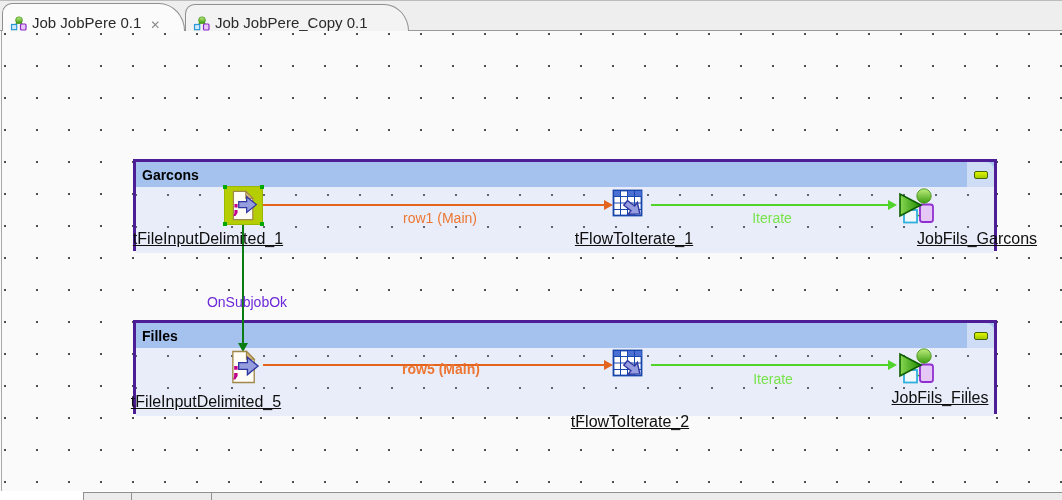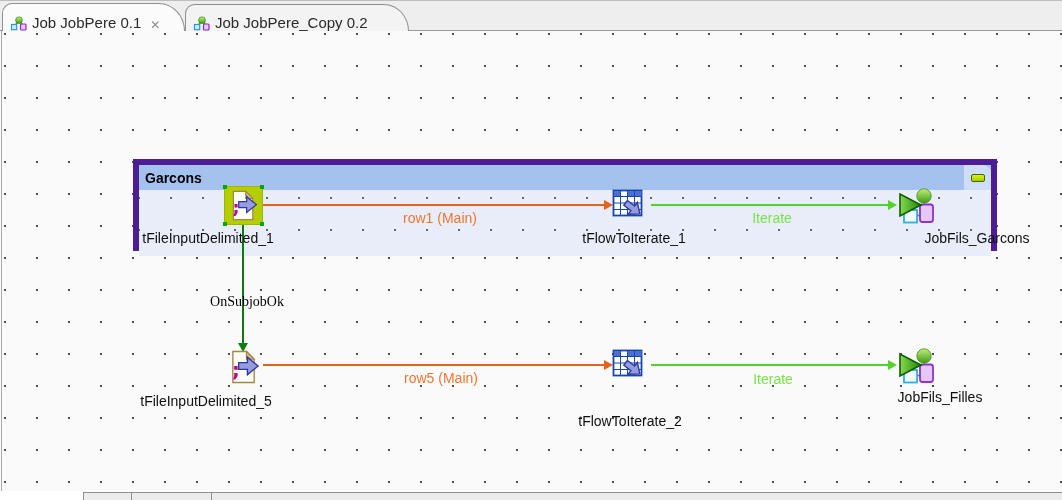--- a/index.html
+++ b/index.html
@@ -19,21 +19,21 @@
   .job-ico{display:inline-flex; width:17px; height:15px; flex:0 0 auto;}
 
   
   .canvas{position:absolute; left:0; top:31px; width:1062px; height:460px; background:#fafafa;
           background-image:radial-gradient(#4d4d4d 1px, rgba(0,0,0,0) 1.4px);
           background-size:32px 32px; background-position:-11px -13px;}
   .canvas-left-border{position:absolute; left:1px; top:31px; height:460px; width:1px; background:#a8a8a8;}
 
   
   .subjob{position:absolute; left:133px; width:864px; box-sizing:border-box;
-          border:6px solid #4c1d95;}
+          border:3px solid #4c1d95;}
   .subjob-header{position:relative; height:25px; background:#a5c2ef; display:flex; align-items:center;
                  box-sizing:border-box;}
   .subjob-title{font-size:14px; font-weight:bold; color:#000; padding-left:6px;}
   .subjob-corner{position:absolute; right:0; top:0; width:27px; height:25px; background:#cfdcf6;
                  border-top-right-radius:8px; display:flex; align-items:center; justify-content:center;}
   .minimize-btn{width:14px; height:8px; background:linear-gradient(#dff400,#a6cc00);
                 border:1px solid #46650a; border-radius:2px; box-sizing:border-box; cursor:pointer;}
   .subjob-body{background-color:#e9edf9;
                background-image:radial-gradient(#62646f 1px, rgba(0,0,0,0) 1.4px);
                background-size:32px 32px; background-position:-16px -8px;}
@@ -48,25 +48,25 @@
   .row-color{background:#e2641e;}
   .iterate-color{background:#50d42a;}
   .trigger-color{background:#0b7c12;}
   .arrow-right{position:absolute; width:0; height:0;
                border-top:5px solid transparent; border-bottom:5px solid transparent;}
   .arrow-down{position:absolute; width:0; height:0;
               border-left:5px solid transparent; border-right:5px solid transparent;}
   .conn-label{position:absolute; font-size:14px; white-space:nowrap; transform:translateX(-50%);}
   .lbl-row{color:#ed7633;}
   .lbl-iterate{color:#79e34c;}
-  .lbl-trigger{color:#000000;font-family:Liberation Serif, serif;}
+  .lbl-trigger{color:#6d28d9;}
 
   
   .node{position:absolute;}
-  .node-label{position:absolute; font-size:14px; color:#0e0e0e; white-space:nowrap; transform:translateX(-50%);}
+  .node-label{position:absolute; font-size:16px; color:#0e0e0e; white-space:nowrap; transform:translateX(-50%);text-decoration:underline;}
   .selected-box{position:absolute; left:224px; top:186px; width:39px; height:39px;
                 background:#b5ce04; border:1px solid #9ab800; box-sizing:border-box;
                 display:flex; align-items:center; justify-content:center;}
   .handle{position:absolute; width:4px; height:4px; background:#00a800;}
 </style>
 </head>
 <body>
 
 <svg width="0" height="0" style="position:absolute">
   <defs>
@@ -126,53 +126,62 @@
       </span>
       <span class="tab-label">Job JobPere 0.1</span>
       <span class="tab-close">✕</span>
     </div>
     <div class="tab inactive">
       <span class="job-ico">
         <svg viewBox="0 0 17 15" width="17" height="15">
             <use href="#icon-job-small"></use>
           </svg>
       </span>
-      <span class="tab-label">Job JobPere_Copy 0.2</span>
+      <span class="tab-label">Job JobPere_Copy 0.1</span>
     </div>
   </div>
 
   <div class="canvas"></div>
   <div class="canvas-left-border"></div>
 
   <div class="subjob" id="subjob-garcons">
     <div class="subjob-header">
       <span class="subjob-title">Garcons</span>
       <span class="subjob-corner">
         <span class="minimize-btn"></span>
       </span>
     </div>
     <div class="subjob-body"></div>
   </div>
 
+  <div class="subjob" id="subjob-filles">
+    <div class="subjob-header">
+      <span class="subjob-title">Filles</span>
+      <span class="subjob-corner">
+        <span class="minimize-btn"></span>
+      </span>
+    </div>
+    <div class="subjob-body"></div>
+  </div>
 
   <div class="conn-h row-color" style="left:263px; top:204px; width:341px;"></div>
   <div class="arrow-right" style="left:604px; top:200px; border-left:9px solid #e2641e;"></div>
   <div class="conn-label lbl-row" style="left:440px; top:210px;">row1 (Main)</div>
 
   <div class="conn-h iterate-color" style="left:651px; top:204px; width:238px;"></div>
   <div class="arrow-right" style="left:888px; top:200px; border-left:9px solid #50d42a;"></div>
   <div class="conn-label lbl-iterate" style="left:772px; top:210px;">Iterate</div>
 
   <div class="conn-v trigger-color" style="left:242px; top:224px; height:119px;"></div>
   <div class="arrow-down" style="left:238px; top:343px; border-top:9px solid #0b7c12;"></div>
   <div class="conn-label lbl-trigger" style="left:247px; top:294px;">OnSubjobOk</div>
 
   <div class="conn-h row-color" style="left:263px; top:364px; width:341px;"></div>
   <div class="arrow-right" style="left:604px; top:360px; border-left:9px solid #e2641e;"></div>
-  <div class="conn-label lbl-row" style="left:441px; top:370px;">row5 (Main)</div>
+  <div class="conn-label lbl-row" style="left:441px; top:361px;font-weight:bold;">row5 (Main)</div>
 
   <div class="conn-h iterate-color" style="left:651px; top:364px; width:238px;"></div>
   <div class="arrow-right" style="left:888px; top:360px; border-left:9px solid #50d42a;"></div>
   <div class="conn-label lbl-iterate" style="left:773px; top:371px;">Iterate</div>
 
   <div class="selected-box">
     <svg viewBox="0 0 34 36" width="30" height="33">
       <use href="#icon-file-delim"></use>
       <text x="4" y="28" font-size="20" font-weight="bold" fill="#c0008c" font-family="DejaVu Sans, sans-serif">;</text>
     </svg>

